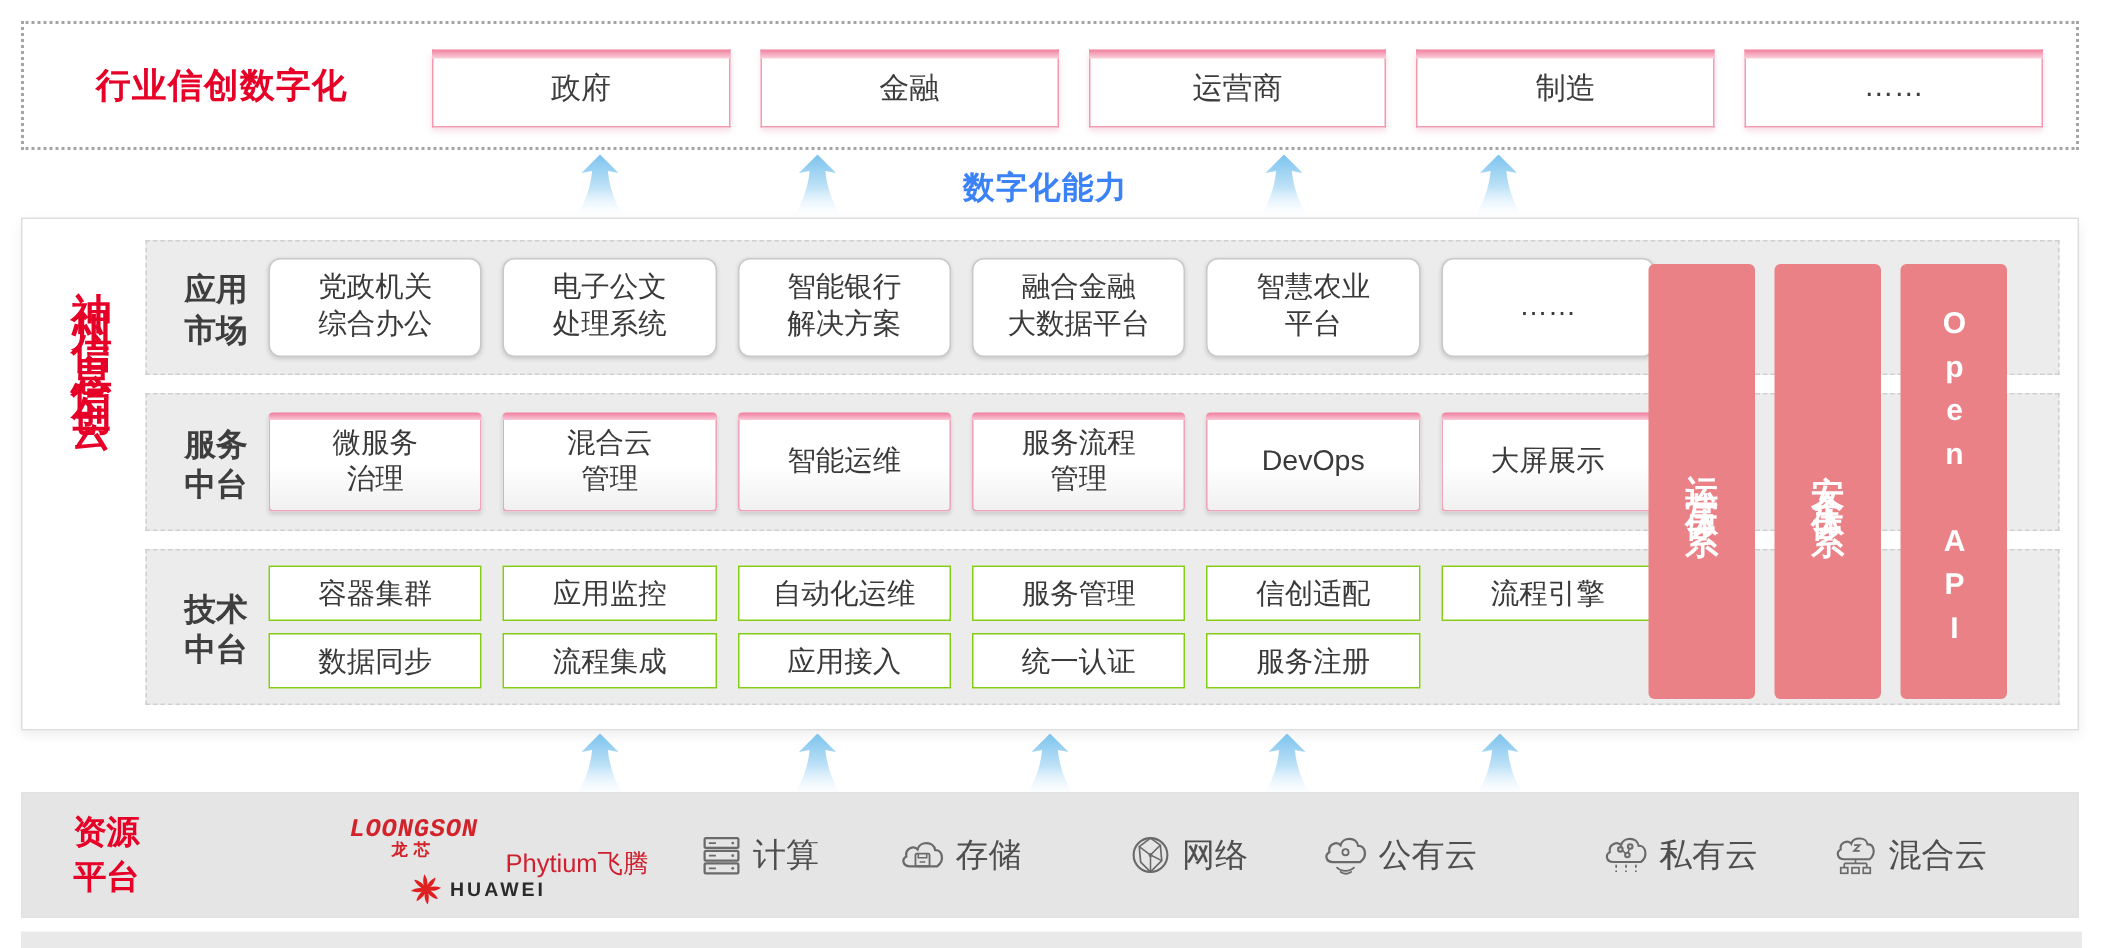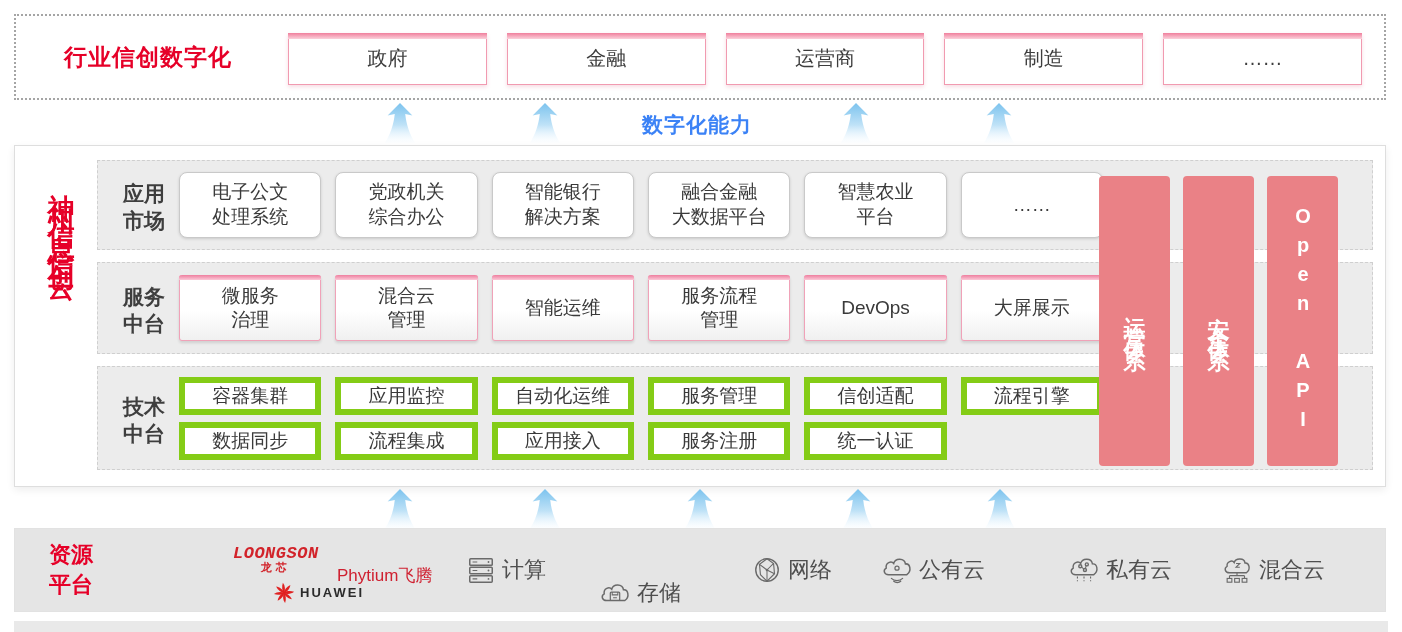--- a/index.html
+++ b/index.html
@@ -27,34 +27,34 @@
   .band-label{position:absolute;left:98px;width:62px;font-size:21px;font-weight:bold;color:#3e3e3e;line-height:1.3;text-align:center;}
   .bl1{top:34px;} .bl2{top:137px;} .bl3{top:247px;}
   .boxes{position:absolute;left:164px;width:924px;display:grid;grid-template-columns:repeat(6,1fr);gap:14px;}
   .app-boxes{top:26px;height:66px;}
   .app-box{background:#fff;border:1px solid #c9c9c9;border-radius:8px;display:flex;align-items:center;justify-content:center;text-align:center;font-size:19px;color:#3a3a3a;line-height:1.3;box-shadow:0 1px 3px rgba(0,0,0,.15);}
   .svc-boxes{top:129px;height:66px;}
   .svc-box{position:relative;background:linear-gradient(#ffffff 55%,#f0f0f0);border:1px solid #f0a2b8;border-top:none;border-radius:3px;display:flex;align-items:center;justify-content:center;text-align:center;font-size:19px;color:#3a3a3a;line-height:1.25;box-shadow:0 2px 3px rgba(0,0,0,.12);}
   .svc-box::before{content:"";position:absolute;top:0;left:-1px;right:-1px;height:5px;background:linear-gradient(#ee7e9e,#fbc9d8);border-radius:3px 3px 0 0;}
   .tech-row1{top:231px;height:37px;}
   .tech-row2{top:276px;height:37px;}
-  .tech-box{background:#fff;border:6px solid #84cc16;display:flex;align-items:center;justify-content:center;font-size:19px;color:#3a3a3a;}
+  .tech-box{background:#fff;border:1px solid #84cc16;display:flex;align-items:center;justify-content:center;font-size:19px;color:#3a3a3a;}
   .side-bar{position:absolute;top:30px;height:290px;width:71px;background:#ea8186;border-radius:4px;display:flex;align-items:center;justify-content:center;color:#fff;font-weight:bold;writing-mode:vertical-rl;text-orientation:upright;font-size:22px;letter-spacing:11px;}
   .sb1{left:1084px;} .sb2{left:1168px;} .sb3{left:1252px;font-size:20px;letter-spacing:7px;}
 
   
   .resource-panel{position:absolute;left:14px;top:528px;width:1372px;height:84px;background:#e5e5e5;border:1px solid #e2e2e2;box-sizing:border-box;}
   .res-label{position:absolute;left:34px;top:50%;transform:translateY(-50%);color:#e60028;font-size:22px;font-weight:bold;line-height:1.35;}
   .logo-area{position:absolute;left:190px;top:6px;width:290px;height:72px;}
   .loongson{position:absolute;left:28px;top:10px;color:#d2232a;font-style:italic;font-weight:bold;font-size:17px;letter-spacing:.5px;text-align:center;line-height:1;font-family:Liberation Mono, monospace;}
   .loongson .sub{display:block;font-size:11px;font-style:normal;letter-spacing:4px;margin-top:1px;}
   .phytium{position:absolute;left:132px;top:29px;color:#cf2030;font-weight:normal;font-size:17px;}
   .huawei{position:absolute;left:68px;top:46px;display:flex;align-items:center;gap:5px;color:#2b2b2b;font-weight:bold;font-size:13px;letter-spacing:2px;}
   .res-item{position:absolute;top:50%;transform:translateY(-50%);display:flex;align-items:center;gap:6px;font-size:22px;color:#4f4f4f;}
-  .ri1{left:451px;} .ri2{left:584px;margin-top:23px;} .ri3{left:737px;} .ri4{left:866px;} .ri5{left:1053px;} .ri6{left:1206px;}
+  .ri1{left:451px;} .ri2{left:584px;} .ri3{left:737px;} .ri4{left:866px;} .ri5{left:1053px;} .ri6{left:1206px;}
   .res-icon svg{display:block;}
 
   .bottom-strip{position:absolute;left:14px;top:621px;width:1374px;height:11px;background:#e9e9e9;}
 </style>
 </head>
 <body>
 
 <svg width="0" height="0" style="position:absolute">
   <defs>
     <linearGradient id="arrowGrad" x1="0" y1="0" x2="0" y2="1">
@@ -100,24 +100,24 @@
     <div class="band band3"></div>
 
     <div class="band-label bl1 pre">应用
 市场</div>
     <div class="band-label bl2 pre">服务
 中台</div>
     <div class="band-label bl3 pre">技术
 中台</div>
 
     <div class="boxes app-boxes">
+      <div class="app-box pre">党政机关
+综合办公</div>
       <div class="app-box pre">电子公文
 处理系统</div>
-      <div class="app-box pre">党政机关
-综合办公</div>
       <div class="app-box pre">智能银行
 解决方案</div>
       <div class="app-box pre">融合金融
 大数据平台</div>
       <div class="app-box pre">智慧农业
 平台</div>
       <div class="app-box pre">……</div>
     </div>
 
     <div class="boxes svc-boxes">
@@ -138,22 +138,22 @@
       <div class="tech-box">自动化运维</div>
       <div class="tech-box">服务管理</div>
       <div class="tech-box">信创适配</div>
       <div class="tech-box">流程引擎</div>
     </div>
 
     <div class="boxes tech-row2">
       <div class="tech-box">数据同步</div>
       <div class="tech-box">流程集成</div>
       <div class="tech-box">应用接入</div>
+      <div class="tech-box">统一认证</div>
       <div class="tech-box">服务注册</div>
-      <div class="tech-box">统一认证</div>
     </div>
 
     <div class="side-bar sb1">运营体系</div>
     <div class="side-bar sb2">安全体系</div>
     <div class="side-bar sb3">Open API</div>
   </div>
 
   <div class="up-arrow" style="left:383px;top:489px;"><svg viewBox="0 0 34 42" width="34" height="40">
         <path d="M17 0 L30 13 L22.5 11.5 C23.5 22 27 33 33 42 L1 42 C7 33 10.5 22 11.5 11.5 L4 13 Z" fill="url(#arrowGrad)"></path>
       </svg></div>

